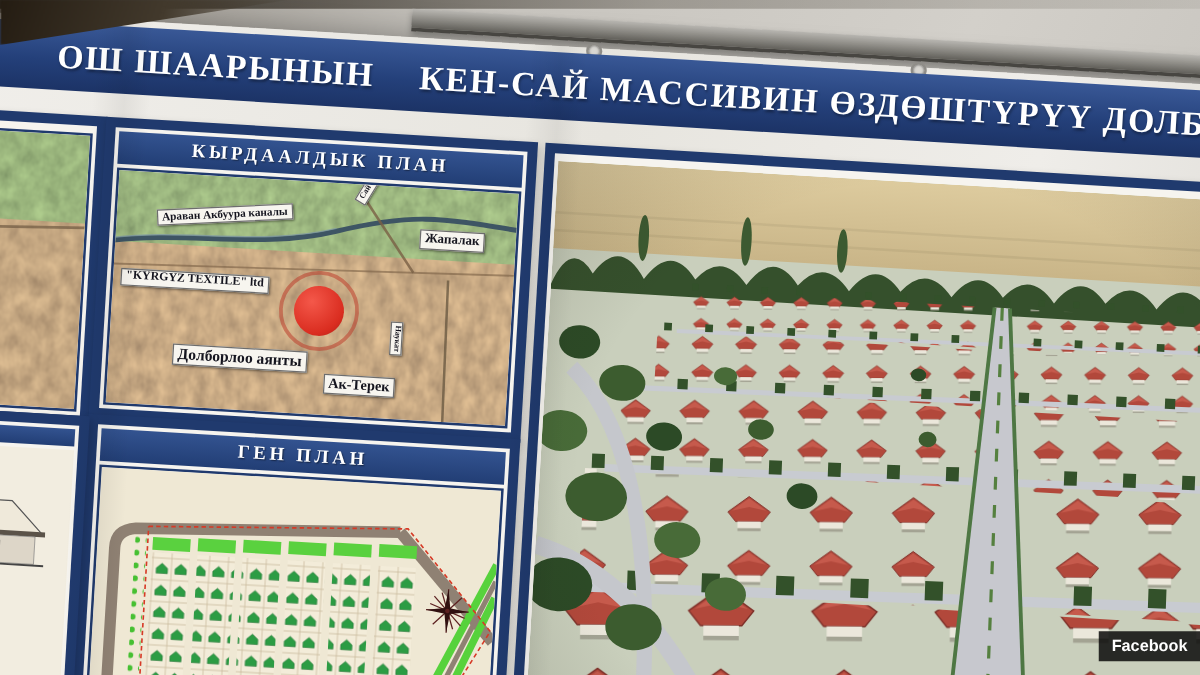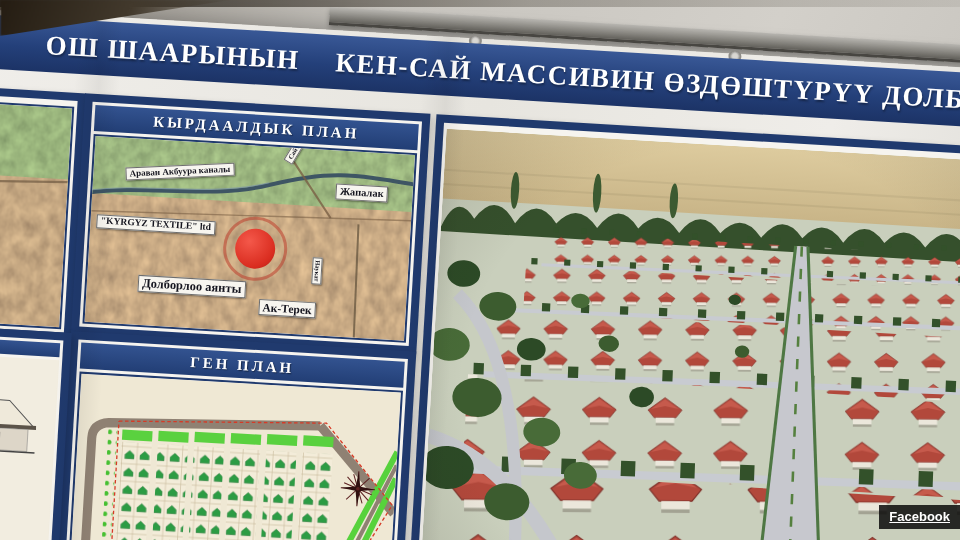--- a/index.html
+++ b/index.html
@@ -47,21 +47,21 @@
     box-shadow:1px 1px 2px rgba(0,0,0,.45);}
   .marker-outer{position:absolute;width:58px;height:58px;border:3px solid rgba(188,52,36,.5);
     border-radius:50%;display:flex;align-items:center;justify-content:center;}
   .marker-inner{width:40px;height:40px;border-radius:50%;
     background:radial-gradient(circle at 35% 32%,#f4584a,#da2d20 68%,#ad1f15);}
   
   .house-title{color:#1c2f63;font-weight:bold;font-size:12px;white-space:pre;margin:10px 0 8px 6px;}
   .fold-shadow{position:absolute;top:0;bottom:0;width:46px;pointer-events:none;
     background:linear-gradient(90deg,rgba(0,0,0,0),rgba(0,0,0,.06) 55%,rgba(0,0,0,0));}
   .watermark{position:absolute;right:0;bottom:11px;background:rgba(6,6,6,.83);color:#fff;
-    font:bold 13px "Liberation Sans",sans-serif;padding:4px 10px 5px;z-index:9;text-decoration:underline;}
+    font:bold 13px "Liberation Sans",sans-serif;padding:4px 10px 5px;z-index:9;}
 </style>
 </head>
 <body>
 
 <div class="photo">
 
   <div class="ceiling-edge"></div>
   <div class="rail"></div>
 
   <div class="banner">

